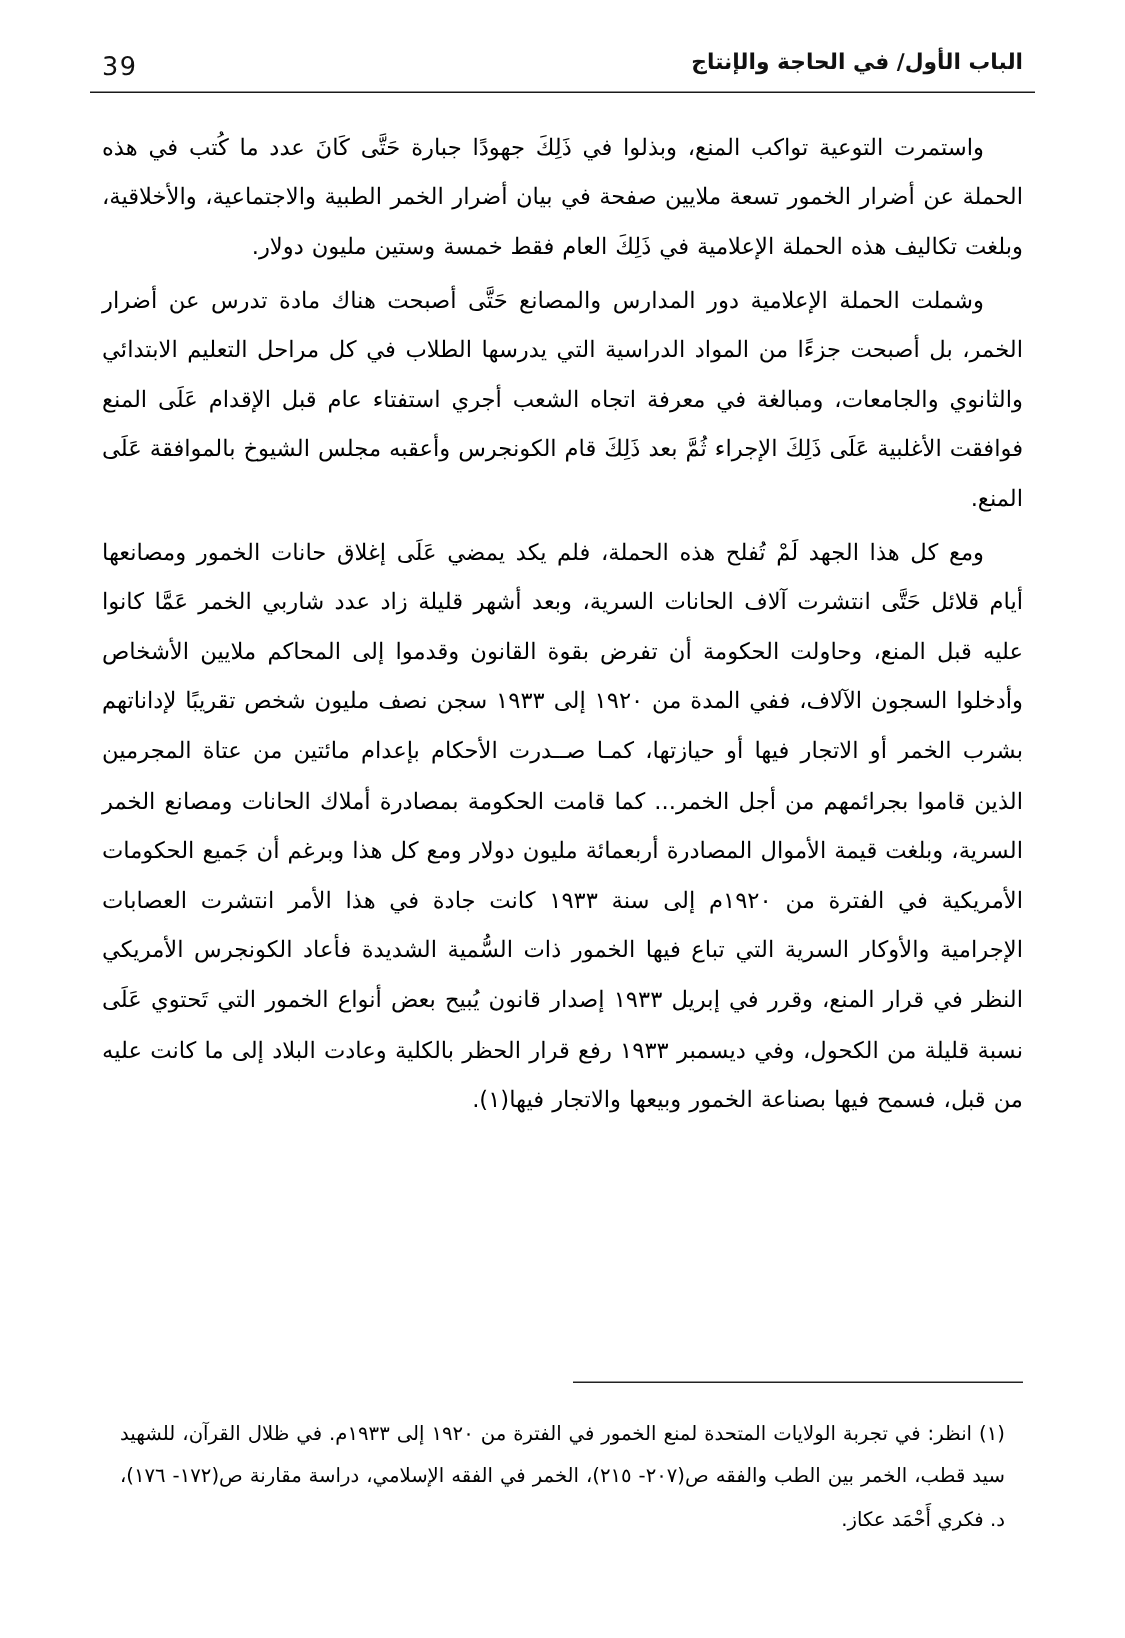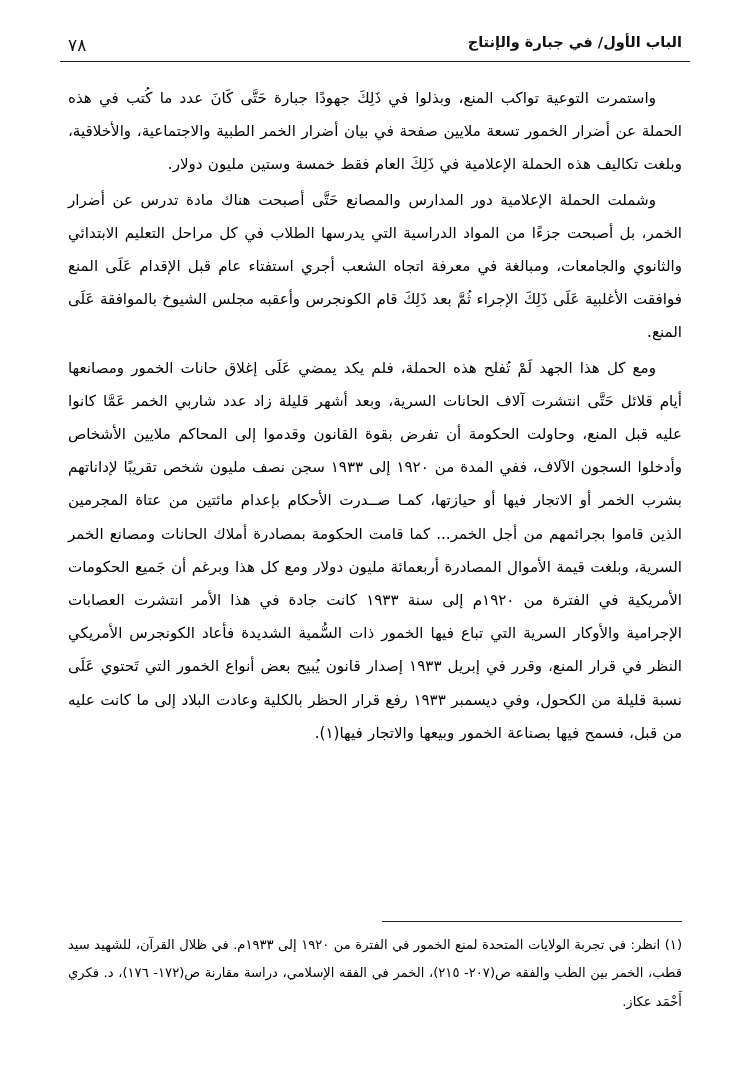--- a/index.html
+++ b/index.html
@@ -90,36 +90,36 @@
   }
   .footnote {
     position: absolute;
     top: 931px;
     right: 68px;
     left: 68px;
     direction: rtl;
     text-align: justify;
   }
   .footnote p {
-    margin: 0;
+    margin: 12px;
     font-family: "DejaVu Sans", sans-serif;
     font-size: 13.1px;
     line-height: 28.4px;
     text-align: justify;
     color: #000;
   }
 </style>
 </head>
 <body>
 
 <div class="page">
 
   <div class="header">
-    <div class="header-title">الباب الأول/ في جبارة والإنتاج</div>
-    <div class="header-page-number">٧٨</div>
+    <div class="header-title">الباب الأول/ في الحاجة والإنتاج</div>
+    <div class="header-page-number">39</div>
     <div class="header-rule"></div>
   </div>
 
   <div class="body">
     <p class="para">واستمرت التوعية تواكب المنع، وبذلوا في ذَلِكَ جهودًا جبارة حَتَّى كَانَ عدد ما كُتب في هذه الحملة عن أضرار الخمور تسعة ملايين صفحة في بيان أضرار الخمر الطبية والاجتماعية، والأخلاقية، وبلغت تكاليف هذه الحملة الإعلامية في ذَلِكَ العام فقط خمسة وستين مليون دولار.</p>
     <p class="para">وشملت الحملة الإعلامية دور المدارس والمصانع حَتَّى أصبحت هناك مادة تدرس عن أضرار الخمر، بل أصبحت جزءًا من المواد الدراسية التي يدرسها الطلاب في كل مراحل التعليم الابتدائي والثانوي والجامعات، ومبالغة في معرفة اتجاه الشعب أجري استفتاء عام قبل الإقدام عَلَى المنع فوافقت الأغلبية عَلَى ذَلِكَ الإجراء ثُمَّ بعد ذَلِكَ قام الكونجرس وأعقبه مجلس الشيوخ بالموافقة عَلَى المنع.</p>
     <p class="para">ومع كل هذا الجهد لَمْ تُفلح هذه الحملة، فلم يكد يمضي عَلَى إغلاق حانات الخمور ومصانعها أيام قلائل حَتَّى انتشرت آلاف الحانات السرية، وبعد أشهر قليلة زاد عدد شاربي الخمر عَمَّا كانوا عليه قبل المنع، وحاولت الحكومة أن تفرض بقوة القانون وقدموا إلى المحاكم ملايين الأشخاص وأدخلوا السجون الآلاف، ففي المدة من ١٩٢٠ إلى ١٩٣٣ سجن نصف مليون شخص تقريبًا لإداناتهم بشرب الخمر أو الاتجار فيها أو حيازتها، كمـا صــدرت الأحكام بإعدام مائتين من عتاة المجرمين الذين قاموا بجرائمهم من أجل الخمر... كما قامت الحكومة بمصادرة أملاك الحانات ومصانع الخمر السرية، وبلغت قيمة الأموال المصادرة أربعمائة مليون دولار ومع كل هذا وبرغم أن جَميع الحكومات الأمريكية في الفترة من ١٩٢٠م إلى سنة ١٩٣٣ كانت جادة في هذا الأمر انتشرت العصابات الإجرامية والأوكار السرية التي تباع فيها الخمور ذات السُّمية الشديدة فأعاد الكونجرس الأمريكي النظر في قرار المنع، وقرر في إبريل ١٩٣٣ إصدار قانون يُبيح بعض أنواع الخمور التي تَحتوي عَلَى نسبة قليلة من الكحول، وفي ديسمبر ١٩٣٣ رفع قرار الحظر بالكلية وعادت البلاد إلى ما كانت عليه من قبل، فسمح فيها بصناعة الخمور وبيعها والاتجار فيها(١).</p>
   </div>
 
   <div class="footnote-rule"></div>

